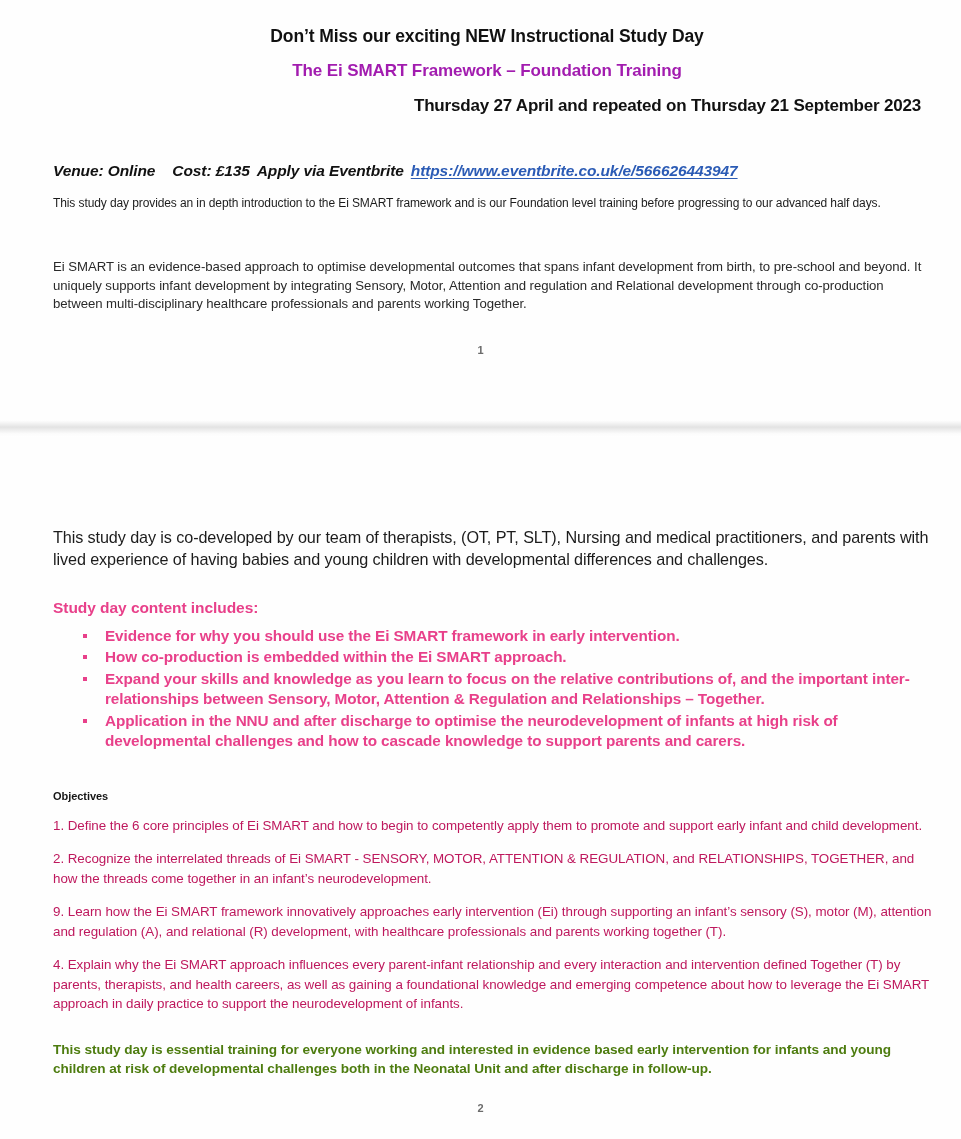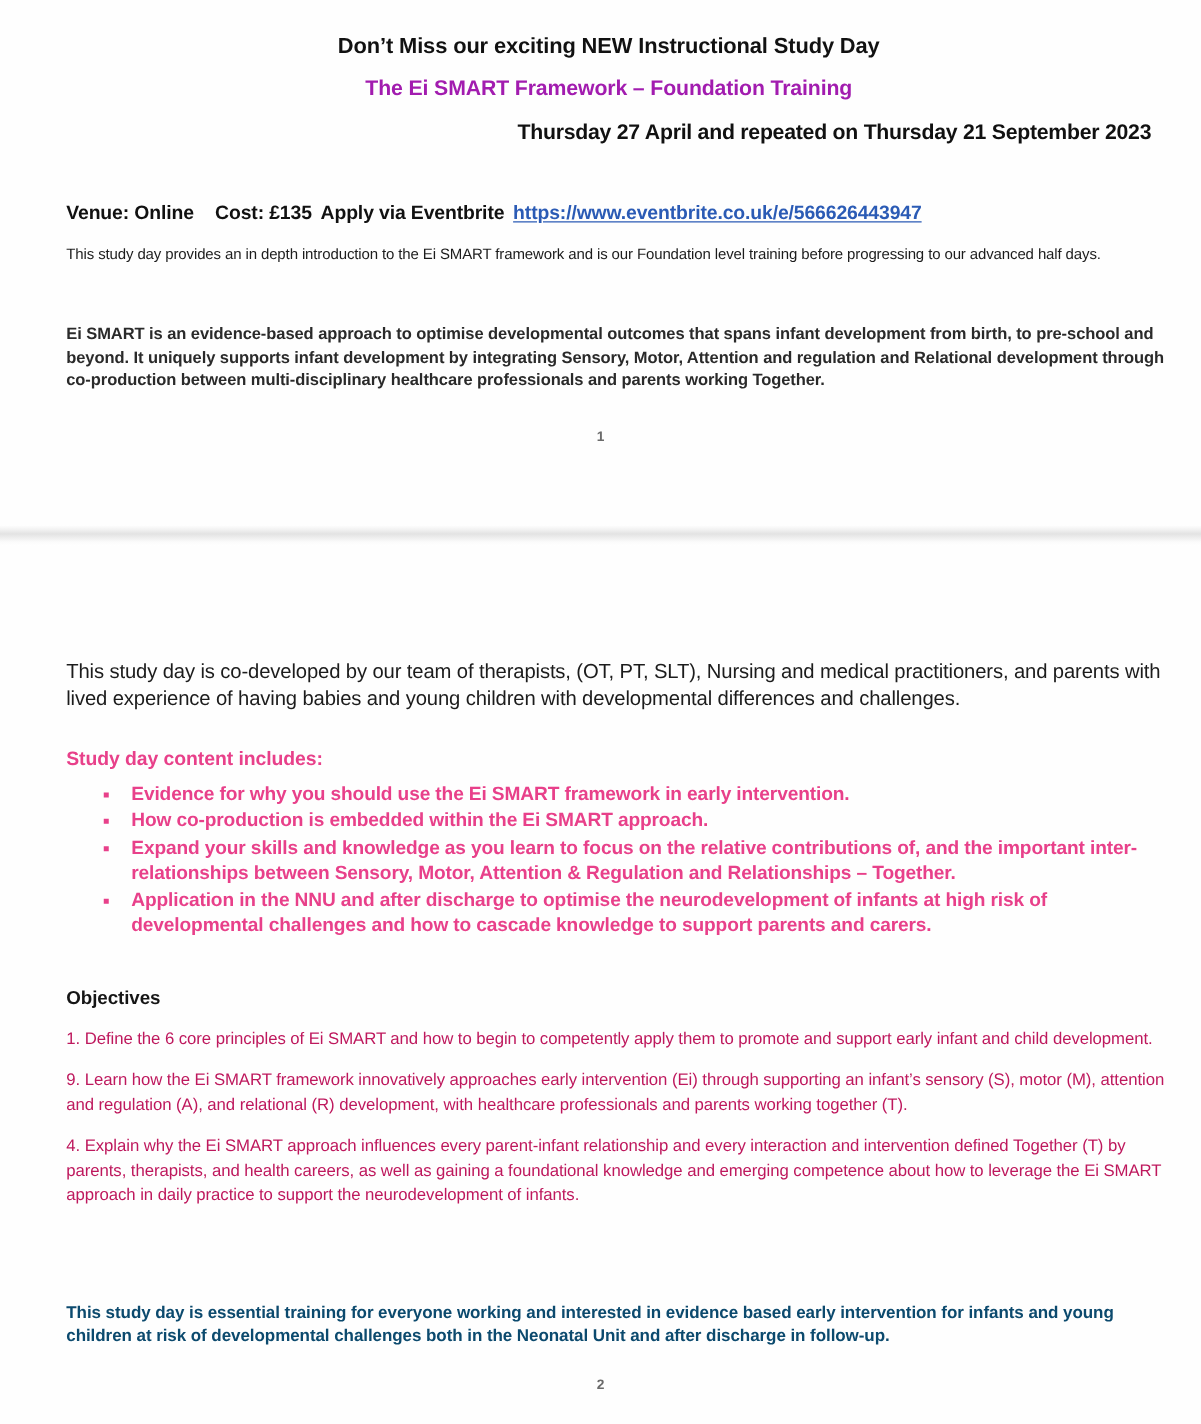--- a/index.html
+++ b/index.html
@@ -106,21 +106,20 @@
     font-size: 12px;
     line-height: 1.32;
     color: #1c1c1c;
     letter-spacing: -0.1px;
   }
   .small-para {
     font-size: 13.2px;
     line-height: 1.42;
     color: #2a2a2a;
     letter-spacing: -0.05px;
-    font-weight: bold;
   }
   .para {
     font-size: 16.2px;
     line-height: 1.33;
     color: #1c1c1c;
     letter-spacing: -0.1px;
   }
 
   .pink-heading {
     font-size: 15.5px;
@@ -147,37 +146,37 @@
   ul.pink-list li .bullet-sq {
     position: absolute;
     left: 2px;
     top: 8px;
     width: 4px;
     height: 4px;
     background: #E8408A;
   }
 
   .objectives-heading {
-    font-size: 15px;
+    font-size: 11px;
     font-weight: bold;
     color: #151515;
     letter-spacing: -0.05px;
   }
   .objective {
     font-size: 13.4px;
     line-height: 1.45;
     color: #be185d;
     letter-spacing: -0.05px;
     margin-top: 14px;
   }
   .closing {
     font-size: 13.6px;
     font-weight: bold;
     line-height: 1.42;
-    color: #0c4a6e;
+    color: #4d7c0f;
     letter-spacing: -0.05px;
   }
 
   .page-number {
     position: absolute;
     left: 0;
     width: 961px;
     text-align: center;
     font-size: 11px;
     font-weight: bold;
@@ -190,21 +189,21 @@
 <div class="doc">
 
   <div class="page page-one">
 
     <div class="content title-block" style="top:26px;">
       <p class="title-main">Don’t Miss our exciting NEW Instructional Study Day</p>
       <p class="title-sub" style="margin-top:14px;">The Ei SMART Framework – Foundation Training</p>
       <p class="title-dates" style="margin-top:15px;">Thursday 27 April and repeated on Thursday 21 September 2023</p>
     </div>
 
-    <div class="content" style="top:162px;">
+    <div class="content" style="top:162px;font-style:italic;">
       <div class="venue-line">
         <span>Venue: Online</span><span class="sp-lg"></span><span>Cost: £135</span><span class="sp-sm"></span><span>Apply via Eventbrite</span><span class="sp-sm"></span><span class="link">https://www.eventbrite.co.uk/e/566626443947</span>
       </div>
     </div>
 
     <div class="content" style="top:196px;">
       <p class="lead" style="margin:0;">This study day provides an in depth introduction to the Ei SMART framework and is our Foundation level training before progressing to our advanced half days.</p>
     </div>
 
     <div class="content" style="top:258px; width:880px;">
@@ -242,20 +241,21 @@
     </div>
 
     <div class="content" style="top:90px; width:880px;">
       <p class="para" style="margin:0;">This study day is co-developed by our team of therapists, (OT, PT, SLT), Nursing and medical practitioners, and parents with lived experience of having babies and young children with developmental differences and challenges.</p>
     </div>
 
     <div class="content" style="top:353px; width:880px;">
       <p class="objectives-heading" style="margin:0;">Objectives</p>
 
       <p class="objective">1. Define the 6 core principles of Ei SMART and how to begin to competently apply them to promote and support early infant and child development.</p>
+      <p class="objective">2. Recognize the interrelated threads of Ei SMART - SENSORY, MOTOR, ATTENTION &amp; REGULATION, and RELATIONSHIPS, TOGETHER, and how the threads come together in an infant’s neurodevelopment.</p>
       <p class="objective">9. Learn how the Ei SMART framework innovatively approaches early intervention (Ei) through supporting an infant’s sensory (S), motor (M), attention and regulation (A), and relational (R) development, with healthcare professionals and parents working together (T).</p>
       <p class="objective">4. Explain why the Ei SMART approach influences every parent-infant relationship and every interaction and intervention defined Together (T) by parents, therapists, and health careers, as well as gaining a foundational knowledge and emerging competence about how to leverage the Ei SMART approach in daily practice to support the neurodevelopment of infants.</p>
     </div>
 
     <div class="content" style="top:603px; width:880px;">
       <p class="closing" style="margin:0;">This study day is essential training for everyone working and interested in evidence based early intervention for infants and young children at risk of developmental challenges both in the Neonatal Unit and after discharge in follow-up.</p>
     </div>
 
     <div class="page-number" style="top:665px;">2</div>
   </div>

